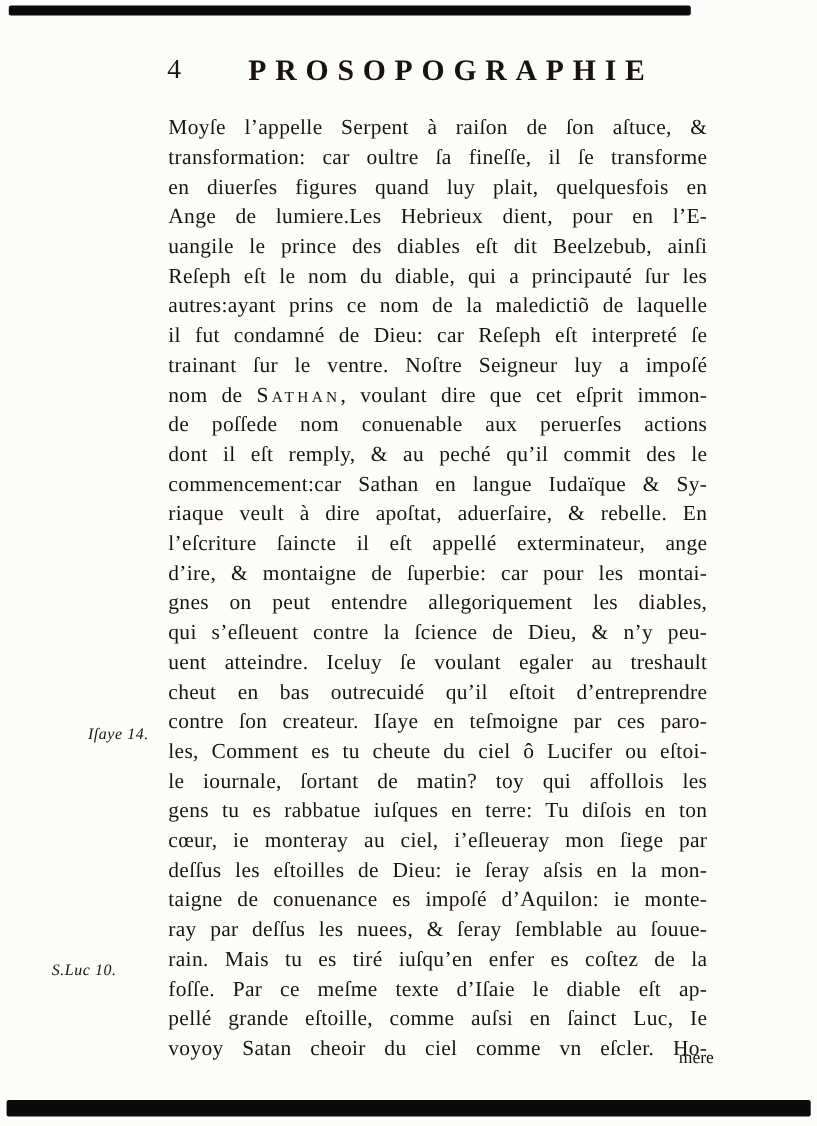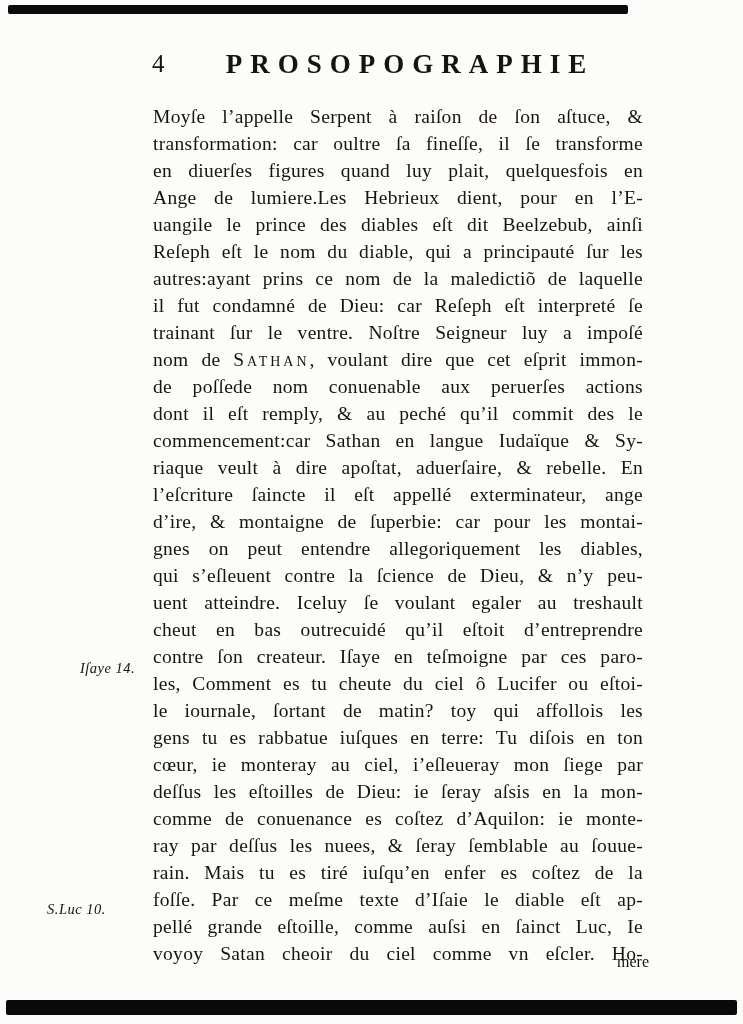--- a/index.html
+++ b/index.html
@@ -54,21 +54,21 @@
     letter-spacing: 3px;
   }
   .margin-note {
     position: absolute;
     font-style: italic;
     font-size: 14.5px;
     letter-spacing: 0.5px;
     white-space: nowrap;
   }
   .margin-note.isaye { left: 80px; top: 633px; margin-top: 27px; }
-  .margin-note.luc   { left: 47px; top: 901px; }
+  .margin-note.luc   { left: 47px; top: 874px; }
   .catchword {
     position: absolute;
     left: 617px; top: 953px;
     font-size: 16px;
   }
 </style>
 </head>
 <body>
 
 <div class="page">
@@ -99,21 +99,21 @@
     <div class="line">gnes on peut entendre allegoriquement les diables,</div>
     <div class="line">qui s’eſleuent contre la ſcience de Dieu, &amp; n’y peu-</div>
     <div class="line">uent atteindre. Iceluy ſe voulant egaler au treshault</div>
     <div class="line">cheut en bas outrecuidé qu’il eſtoit d’entreprendre</div>
     <div class="line">contre ſon createur. Iſaye en teſmoigne par ces paro-</div>
     <div class="line">les, Comment es tu cheute du ciel ô Lucifer ou eſtoi-</div>
     <div class="line">le iournale, ſortant de matin? toy qui affollois les</div>
     <div class="line">gens tu es rabbatue iuſques en terre: Tu diſois en ton</div>
     <div class="line">cœur, ie monteray au ciel, i’eſleueray mon ſiege par</div>
     <div class="line">deſſus les eſtoilles de Dieu: ie ſeray aſsis en la mon-</div>
-    <div class="line">comme de conuenance es coſtez d’Aquilon: ie monte-</div>
+    <div class="line">taigne de conuenance es impoſé d’Aquilon: ie monte-</div>
     <div class="line">ray par deſſus les nuees, &amp; ſeray ſemblable au ſouue-</div>
     <div class="line">rain. Mais tu es tiré iuſqu’en enfer es coſtez de la</div>
     <div class="line">foſſe. Par ce meſme texte d’Iſaie le diable eſt ap-</div>
     <div class="line">pellé grande eſtoille, comme auſsi en ſainct Luc, Ie</div>
     <div class="line">voyoy Satan cheoir du ciel comme vn eſcler. Ho-</div>
   </div>
 
   <div class="margin-note isaye">Iſaye 14.</div>
   <div class="margin-note luc">S.Luc 10.</div>
 

